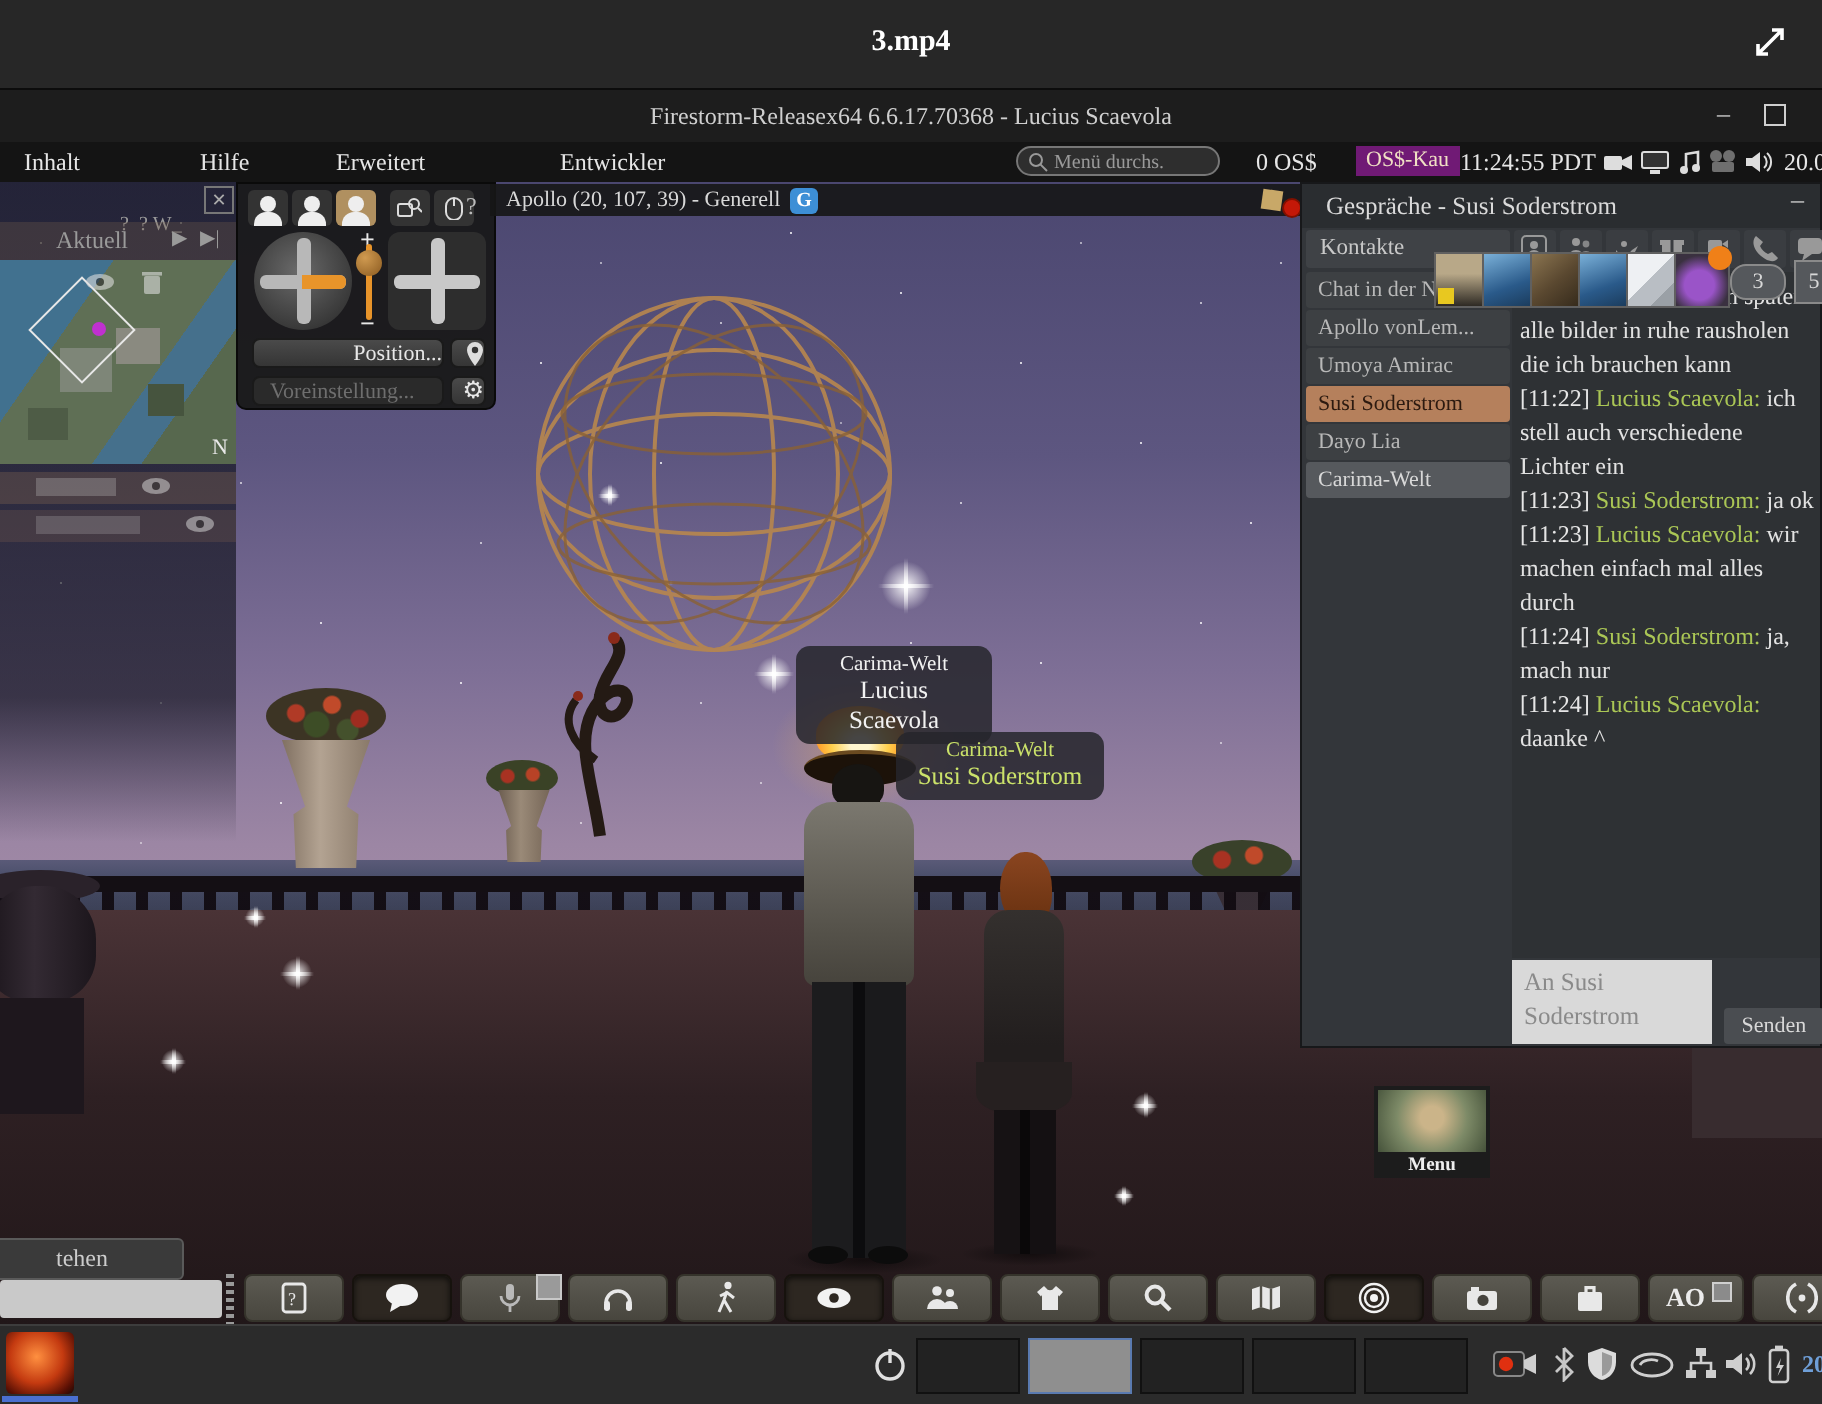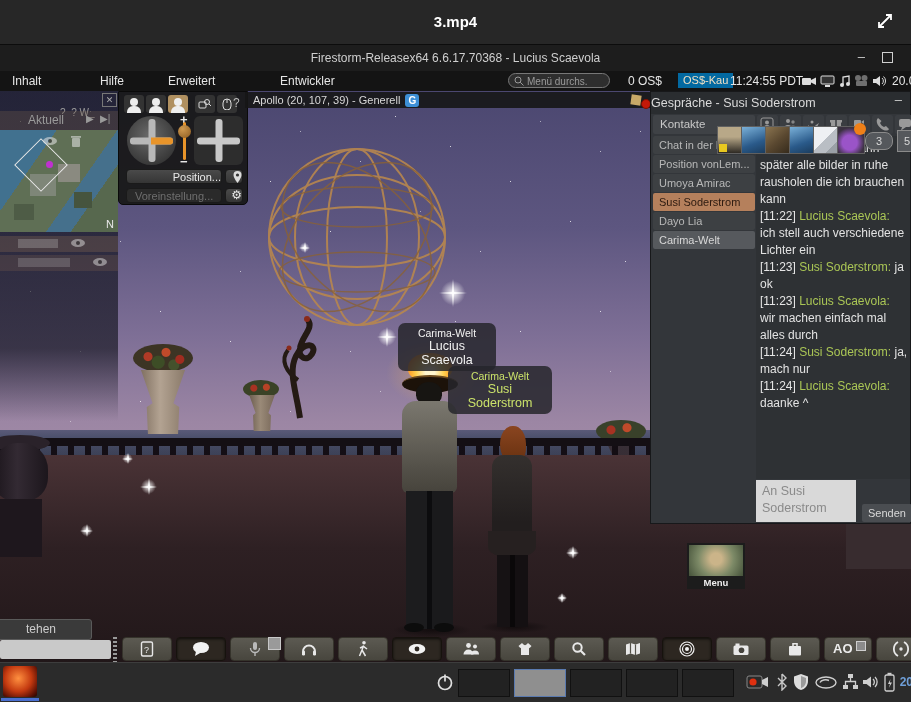--- a/index.html
+++ b/index.html
@@ -1,30 +1,30 @@
 <!DOCTYPE html>
 <html><head>
 <meta charset="utf-8">
 <style>
   html,body{margin:0;padding:0;background:#000;}
-  #app{position:relative;width:911px;height:702px;overflow:hidden;font-family:Liberation Sans, sans-serif;background:#222;}
+  #app{position:relative;width:911px;height:702px;overflow:hidden;font-family:Liberation Serif, serif;background:#222;}
   .abs{position:absolute;}
   
   .video-bar{position:absolute;left:0;top:0;width:911px;height:44px;background:#272727;border-bottom:1px solid #0c0c0c;}
   .video-title{position:absolute;left:0;right:0;top:13px;text-align:center;color:#fff;font-size:15px;font-weight:bold;}
   .expand-ic{position:absolute;right:16px;top:11px;width:20px;height:20px;}
   .fs-titlebar{position:absolute;left:0;top:45px;width:911px;height:26px;background:#1d1d1d;}
   .fs-title{position:absolute;left:0;right:0;top:6px;text-align:center;color:#cfcfcf;font-size:12px;}
   .win-min{position:absolute;right:46px;top:4px;color:#cfcfcf;font-size:13px;}
   .win-max{position:absolute;right:18px;top:7px;width:9px;height:9px;border:1px solid #cfcfcf;}
   .menubar{position:absolute;left:0;top:71px;width:911px;height:20px;background:#141414;color:#e6e6e6;font-size:12px;}
   .menu-item{position:absolute;top:3px;}
   .search-pill{position:absolute;left:508px;top:2px;width:102px;height:15px;border:1px solid #777;border-radius:9px;background:#2e2e2e;color:#9a9a9a;font-size:10px;line-height:15px;padding-left:18px;box-sizing:border-box;}
   .mag{position:absolute;left:5px;top:2px;width:10px;height:10px;}
-  .chip{position:absolute;left:678px;top:2px;height:15px;background:#0369a1;color:#f0e0c4;font-size:11px;line-height:15px;padding:0 5px;}
+  .chip{position:absolute;left:678px;top:2px;height:15px;background:#701a75;color:#f0e0c4;font-size:11px;line-height:15px;padding:0 5px;}
   .mb-ic{position:absolute;top:3px;width:15px;height:14px;}
   
   #vp{position:absolute;left:0;top:91px;width:911px;height:571px;overflow:hidden;background:#4d4973;}
   .sky{position:absolute;left:0;top:0;width:911px;height:360px;background:linear-gradient(#4b4770 0%,#5d5680 38%,#7e6f96 68%,#9c86a4 92%,#a18aa6 100%);}
   .stars{position:absolute;left:0;top:0;width:1px;height:1px;background:transparent;border-radius:50%;
     box-shadow:20px 30px #fff,55px 80px rgba(255,255,255,.7),90px 20px #fff,120px 150px rgba(255,255,255,.8),150px 60px #fff,185px 110px rgba(255,255,255,.6),210px 35px #fff,240px 180px rgba(255,255,255,.8),270px 90px #fff,300px 40px rgba(255,255,255,.7),330px 140px #fff,360px 70px rgba(255,255,255,.8),395px 25px #fff,420px 120px rgba(255,255,255,.6),450px 55px #fff,480px 160px rgba(255,255,255,.85),510px 90px #fff,540px 30px rgba(255,255,255,.7),570px 130px #fff,600px 60px rgba(255,255,255,.8),625px 170px #fff,455px 230px rgba(255,255,255,.9),160px 220px #fff,80px 260px rgba(255,255,255,.7),230px 250px #fff,350px 260px rgba(255,255,255,.8),520px 240px #fff,610px 280px rgba(255,255,255,.7),140px 310px #fff,290px 320px rgba(255,255,255,.75),30px 200px #fff,640px 40px rgba(255,255,255,.8),600px 220px #fff,50px 140px rgba(255,255,255,.7),250px 300px #fff,380px 300px rgba(255,255,255,.7),335px 200px 1px #cfe2ff,500px 300px #fff,70px 330px rgba(255,255,255,.6);}
   .sparkle{position:absolute;background:radial-gradient(circle,rgba(255,255,255,.95),rgba(255,255,255,0) 62%);}
   .sparkle::before{content:"";position:absolute;left:50%;top:0;width:2px;height:100%;transform:translateX(-50%);background:linear-gradient(rgba(255,255,255,0),#fff,rgba(255,255,255,0));}
   .sparkle::after{content:"";position:absolute;top:50%;left:0;height:2px;width:100%;transform:translateY(-50%);background:linear-gradient(90deg,rgba(255,255,255,0),#fff,rgba(255,255,255,0));}
   .sea{position:absolute;left:0;top:339px;width:911px;height:45px;background:linear-gradient(#5a5a78,#39435c 40%,#1f2838);}
@@ -54,21 +54,21 @@
   .pad .vb{position:absolute;left:50%;top:3px;width:7px;height:43px;transform:translateX(-50%);background:#c8c8c8;border-radius:3px;}
   .pad .hb{position:absolute;top:50%;left:3px;height:7px;width:43px;transform:translateY(-50%);background:#c8c8c8;border-radius:3px;}
   .slider-line{position:absolute;left:64px;top:30px;width:3px;height:38px;background:#e8942a;border-radius:2px;}
   .slider-knob{position:absolute;left:59px;top:33px;width:13px;height:13px;border-radius:50%;background:radial-gradient(circle at 35% 30%,#d09a50,#8a5a20);}
   .cam-btn{position:absolute;background:linear-gradient(#4a4a4a,#353535);border:1px solid #1a1a1a;border-radius:4px;color:#e8e8e8;font-size:11px;text-align:right;box-sizing:border-box;}
   .cam-btn.dim{color:#6e6e6e;background:#2a2a2a;text-align:left;padding-left:8px;}
   .locbar{position:absolute;left:245px;top:1px;width:412px;height:16px;background:rgba(22,22,22,.9);color:#d8d8d8;font-size:11px;line-height:16px;}
   .gbadge{display:inline-block;background:#3d8fd6;color:#fff;font-weight:bold;font-size:10px;border-radius:3px;padding:0 3px;margin-left:5px;line-height:13px;}
   
   .chat{position:absolute;left:650px;top:0;width:261px;height:433px;background:#33363a;border:1px solid #17181a;box-sizing:border-box;color:#d6d6d6;}
-  .chat-title{position:absolute;left:0;top:0;width:100%;height:22px;background:#2a2d30;font-size:12.5px;line-height:22px;box-sizing:border-box;color:#dadada;}
+  .chat-title{position:absolute;left:0;top:0;width:100%;height:22px;background:#2a2d30;font-size:12.5px;line-height:22px;padding-left:12px;box-sizing:border-box;color:#dadada;}
   .chat-min{position:absolute;right:8px;top:0;font-size:13px;color:#cfcfcf;}
   .kontakte{position:absolute;left:2px;top:23px;width:102px;height:19px;background:#3f4246;color:#c8c8c8;font-size:11.5px;line-height:19px;padding-left:7px;box-sizing:border-box;border-radius:2px;}
   .cticon{position:absolute;top:23px;width:21px;height:19px;background:#3a3d41;border-radius:2px;}
   .cticon svg{position:absolute;left:3px;top:2px;}
   .ctabs{position:absolute;left:2px;top:44px;width:102px;}
   .ctab{height:18px;margin-bottom:1px;background:#3d4043;color:#b8b8b8;font-size:11px;line-height:18px;padding-left:6px;overflow:hidden;white-space:nowrap;border-radius:2px;}
   .ctab.active{background:#b5805c;color:#2c1a10;}
   .ctab.selected{background:#56595d;color:#d8d8d8;}
   .cmsgs{position:absolute;left:105px;top:44px;width:154px;height:343px;background:#2e3134;padding:4px 2px 0 4px;box-sizing:border-box;font-size:12px;line-height:17px;overflow:hidden;}
   .mt{color:#e6e6e6;} .mn{color:#aac655;} .mx{color:#e2e2e2;}
@@ -378,21 +378,21 @@
           </svg>
         </div>
       <div class="cticon" style="left:244px">
           <svg width="14" height="14" viewBox="0 0 14 14">
             <rect x="1" y="2" width="12" height="8" rx="2" fill="#999"></rect>
             <path d="M4,10 L3,13.5 L8,10z" fill="#999"></path>
           </svg>
         </div>
       <div class="ctabs">
           <div class="ctab">Chat in der N</div>
-          <div class="ctab">Position vonLem...</div>
+          <div class="ctab">Apollo vonLem...</div>
           <div class="ctab">Umoya Amirac</div>
           <div class="ctab active">Susi Soderstrom</div>
           <div class="ctab">Dayo Lia</div>
           <div class="ctab selected">Carima-Welt</div>
         </div>
       <div class="cmsgs">
           <div class="msg"><span class="mx">kann ich nämlich dann später alle bilder in ruhe rausholen die ich brauchen kann</span></div>
           <div class="msg"><span class="mt">[11:22] </span><span class="mn">Lucius Scaevola: </span><span class="mx">ich stell auch verschiedene Lichter ein</span></div>
           <div class="msg"><span class="mt">[11:23] </span><span class="mn">Susi Soderstrom: </span><span class="mx">ja ok</span></div>
           <div class="msg"><span class="mt">[11:23] </span><span class="mn">Lucius Scaevola: </span><span class="mx">wir machen einfach mal alles durch</span></div>

